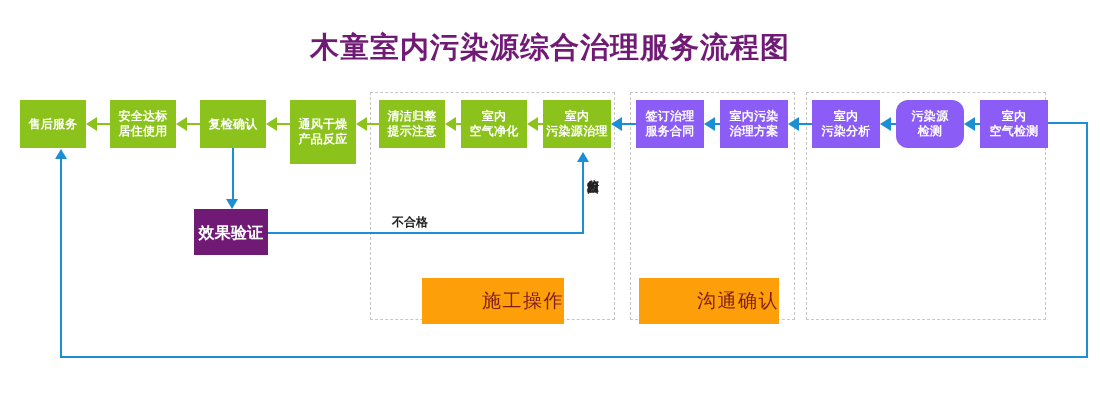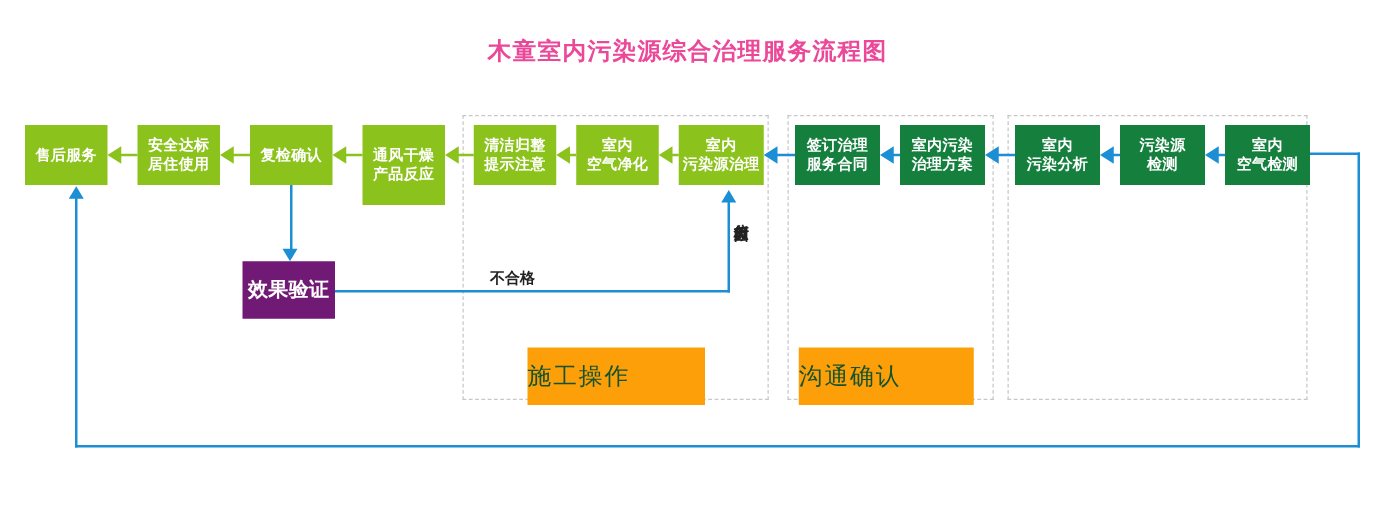--- a/index.html
+++ b/index.html
@@ -18,23 +18,23 @@
     overflow: hidden;
   }
 
   
   #chart-title {
     position: absolute;
     left: 0;
     top: 28px;
     width: 1100px;
     text-align: center;
-    font-size: 19px;
+    font-size: 29px;
     font-weight: bold;
-    color: #ec4899;
+    color: #701a75;
     letter-spacing: 1px;
     white-space: nowrap;
   }
 
   
   .group-box {
     position: absolute;
     border: 1px dashed #c7c7c7;
     box-sizing: border-box;
     background: transparent;
@@ -48,38 +48,38 @@
     align-items: center;
     justify-content: center;
     text-align: center;
     color: #ffffff;
     font-weight: bold;
     font-size: 12px;
     line-height: 15px;
     letter-spacing: 0.3px;
   }
   .node.green { background: #8cc21c; }
-  .node.blue  { background: #15803d; }
+  .node.blue  { background: #8b5cf6; }
   .node .node-text { display: block; padding: 0 2px; }
 
   
   .node.orange {
     background: #701a75;
     font-size: 16px;
   }
 
   
   .phase-label {
     position: absolute;
     box-sizing: border-box;
     background: #fc9f09;
-    color: #14532d;
+    color: #7f1d1d;
     display: flex;
     align-items: center;
-    justify-content: flex-start;
+    justify-content: flex-end;
     font-size: 19px;
     font-weight: normal;
     letter-spacing: 1.5px;
   }
 
   
   .hline, .vline {
     position: absolute;
     background: #1b8ed4;
   }
@@ -183,21 +183,21 @@
   <div class="node blue" style="left:720px; top:100px; width:68px; height:48px;">
     <span class="node-text" style="white-space:pre-line;">室内污染
 治理方案</span>
   </div>
 
   <div class="node blue" style="left:812px; top:100px; width:68px; height:48px;">
     <span class="node-text" style="white-space:pre-line;">室内
 污染分析</span>
   </div>
 
-  <div class="node blue" style="left:896px; top:100px; width:68px; height:48px;">
+  <div class="node blue" style="left:896px; top:100px; width:68px; height:48px;border-radius:12px;">
     <span class="node-text" style="white-space:pre-line;">污染源
 检测</span>
   </div>
 
   <div class="node blue" style="left:980px; top:100px; width:68px; height:48px;">
     <span class="node-text" style="white-space:pre-line;">室内
 空气检测</span>
   </div>
 
   <div class="node orange" style="left:194px; top:209px; width:74px; height:46px;">

